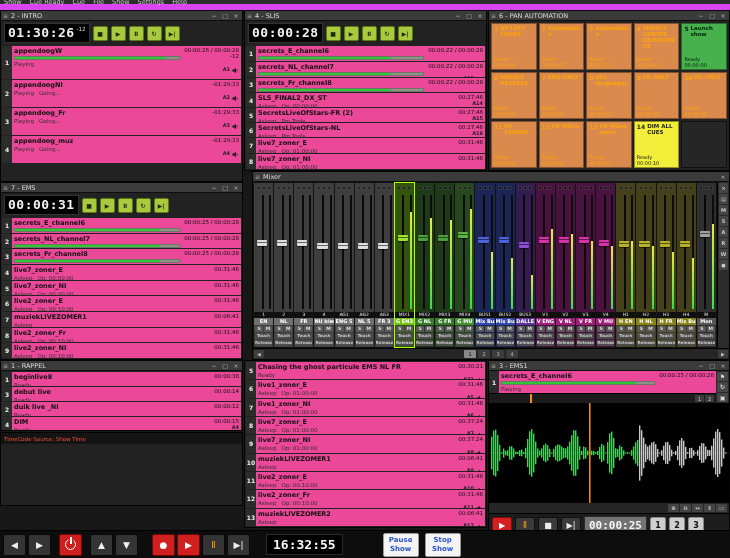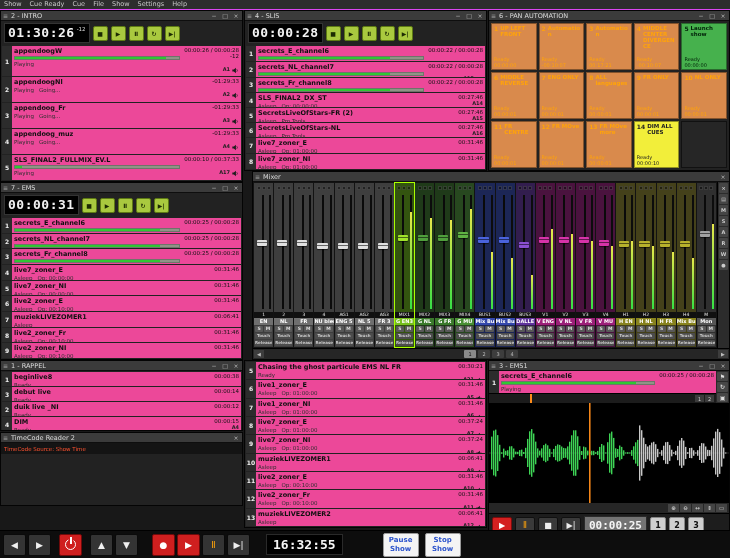--- a/index.html
+++ b/index.html
@@ -1,20 +1,20 @@
 <!DOCTYPE html>
 <html><head>
 <meta charset="utf-8">
 <style>
 *{box-sizing:border-box;margin:0;padding:0}
 body{background:#0c0c0c;font-family:"DejaVu Sans","Liberation Sans",sans-serif;-webkit-font-smoothing:none}
 #app{position:relative;width:730px;height:558px;background:#181818;overflow:hidden}
 
 
-.menubar{position:absolute;left:0;top:0;width:100%;height:10px;background:#2d2d2d;border-bottom:1px solid #d946ef;display:flex;align-items:flex-end;gap:8px;padding:0 4px;z-index:60}
+.menubar{position:absolute;left:0;top:0;width:100%;height:10px;background:#2d2d2d;border-bottom:6px solid #d946ef;display:flex;align-items:center;gap:8px;padding:0 4px;z-index:60}
 .mitem{font-size:6.5px;color:#c8c8c8;line-height:10px;white-space:nowrap}
 
 
 .panel{position:absolute;background:#222;border:1px solid #040404;display:flex;flex-direction:column}
 #p-intro{left:0;top:10px;width:243px;height:172px}
 #p-slis{left:244px;top:10px;width:243px;height:161px}
 #p-pan{left:488px;top:10px;width:242px;height:161px}
 #p-mixer{left:252px;top:171px;width:478px;height:189px;z-index:10}
 #p-ems{left:0;top:182px;width:243px;height:178px}
 #p-rappel{left:0;top:360px;width:243px;height:71px}
@@ -238,42 +238,20 @@
             <div class="ctime">-01:29:33</div>
             <div class="cbadges">
               <span class="abadge">A4</span>
               <span class="spk"><svg width="7" height="7" viewBox="0 0 10 10">
                   <path fill="#1d1d1d" d="M0.5 3.5h2.2L5.6 1v8L2.7 6.5H0.5z"></path>
                   <path d="M6.8 3.2a2.6 2.6 0 0 1 0 3.6" stroke="#1d1d1d" stroke-width="1" fill="none"></path>
                 </svg></span>
             </div>
           </div>
         </div>
-        <div class="cue">
-          <span class="numb">5</span>
-          <div class="cmain">
-            <div class="cname">SLS_FINAL2_FULLMIX_EV.L</div>
-            <div class="prog">
-              <i style="width: 4%;"></i>
-            </div>
-            <div class="sline">
-              <span>Playing</span>
-            </div>
-          </div>
-          <div class="cright">
-            <div class="ctime">00:00:10 / 00:37:33</div>
-            <div class="cbadges">
-              <span class="abadge">A17</span>
-              <span class="spk"><svg width="7" height="7" viewBox="0 0 10 10">
-                  <path fill="#1d1d1d" d="M0.5 3.5h2.2L5.6 1v8L2.7 6.5H0.5z"></path>
-                  <path d="M6.8 3.2a2.6 2.6 0 0 1 0 3.6" stroke="#1d1d1d" stroke-width="1" fill="none"></path>
-                </svg></span>
-            </div>
-          </div>
-        </div>
       </div>
     </div>
   <div class="panel" id="p-slis">
       <div class="phead">
         <span class="ham">≡</span>
         <span class="ptitle">4 - SLIS</span>
         <span class="wbtn">−</span>
         <span class="wbtn">□</span>
         <span class="wbtn">×</span>
       </div>
@@ -1492,25 +1470,20 @@
           <div class="cright">
             <div class="ctime">00:00:15</div>
             <div class="cbadges">
               <span class="abadge">A4</span>
             </div>
           </div>
         </div>
       </div>
     </div>
   <div class="panel" id="p-tc">
-      <div class="phead">
-        <span class="ham">≡</span>
-        <span class="ptitle">TimeCode Reader 2</span>
-        <span class="wbtn">×</span>
-      </div>
       <div class="tcsrc">TimeCode Source: Show Time</div>
     </div>
   <div class="panel" id="p-live">
       <div class="cuelist">
         <div class="cue">
           <span class="numb">5</span>
           <div class="cmain">
             <div class="cname">Chasing the ghost particule EMS NL FR</div>
             <div class="sline">
               <span>Ready</span>

